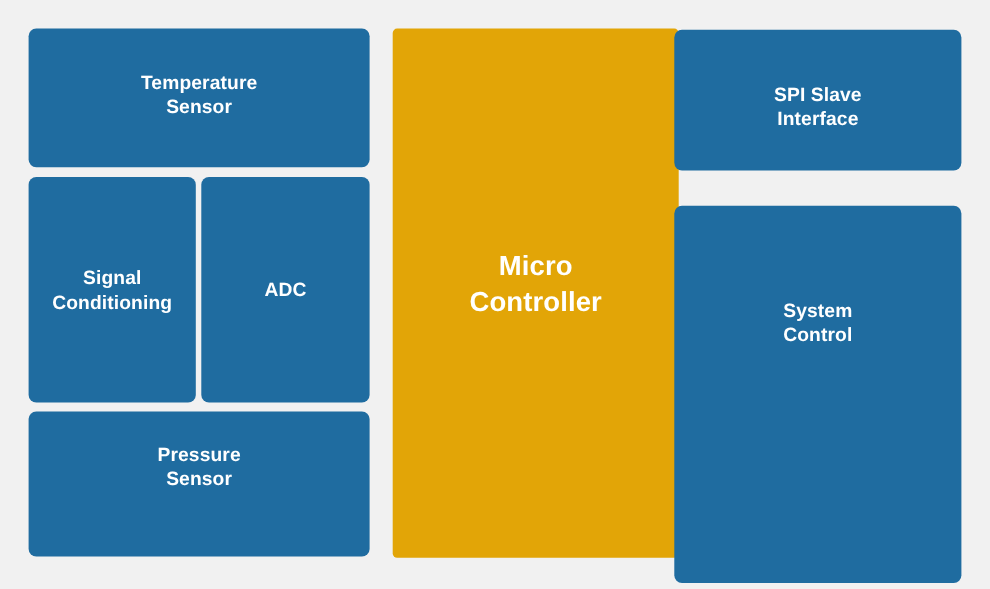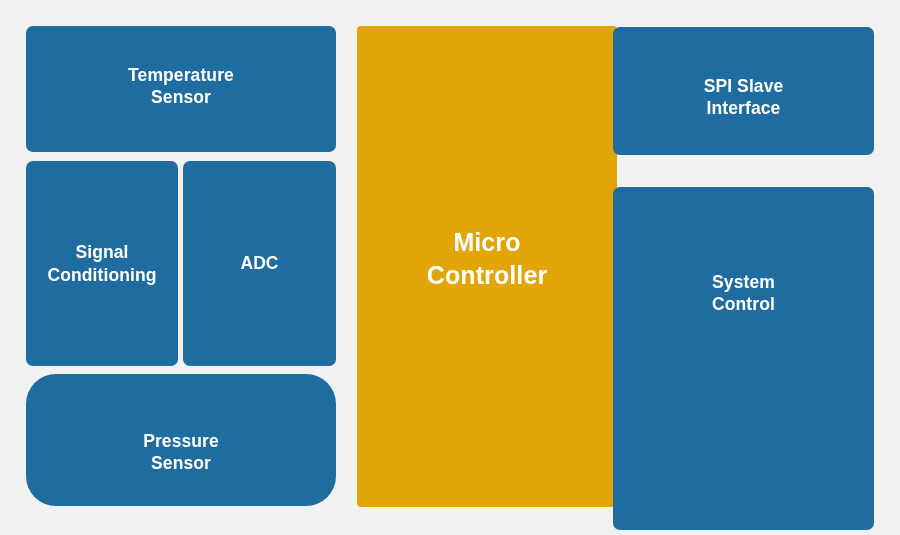--- a/index.html
+++ b/index.html
@@ -56,22 +56,21 @@
     padding-top: 38px;
   }
   #blk-signal-conditioning {
     left: 26px;  top: 161px; width: 152px; height: 205px;
   }
   #blk-adc {
     left: 183px; top: 161px; width: 153px; height: 205px;
   }
   #blk-pressure-sensor {
     left: 26px;  top: 374px; width: 310px; height: 132px;
-    padding-top: 56px;
-    border-radius: 30px;
+    padding-top: 28px;
   }
   #blk-micro-controller {
     left: 345px; top: 26px;  width: 260px; height: 481px;
     padding-top: 200px;
   }
   #blk-spi-slave-interface {
     left: 613px; top: 27px;  width: 261px; height: 128px;
     padding-top: 48px;
   }
   #blk-system-control {

